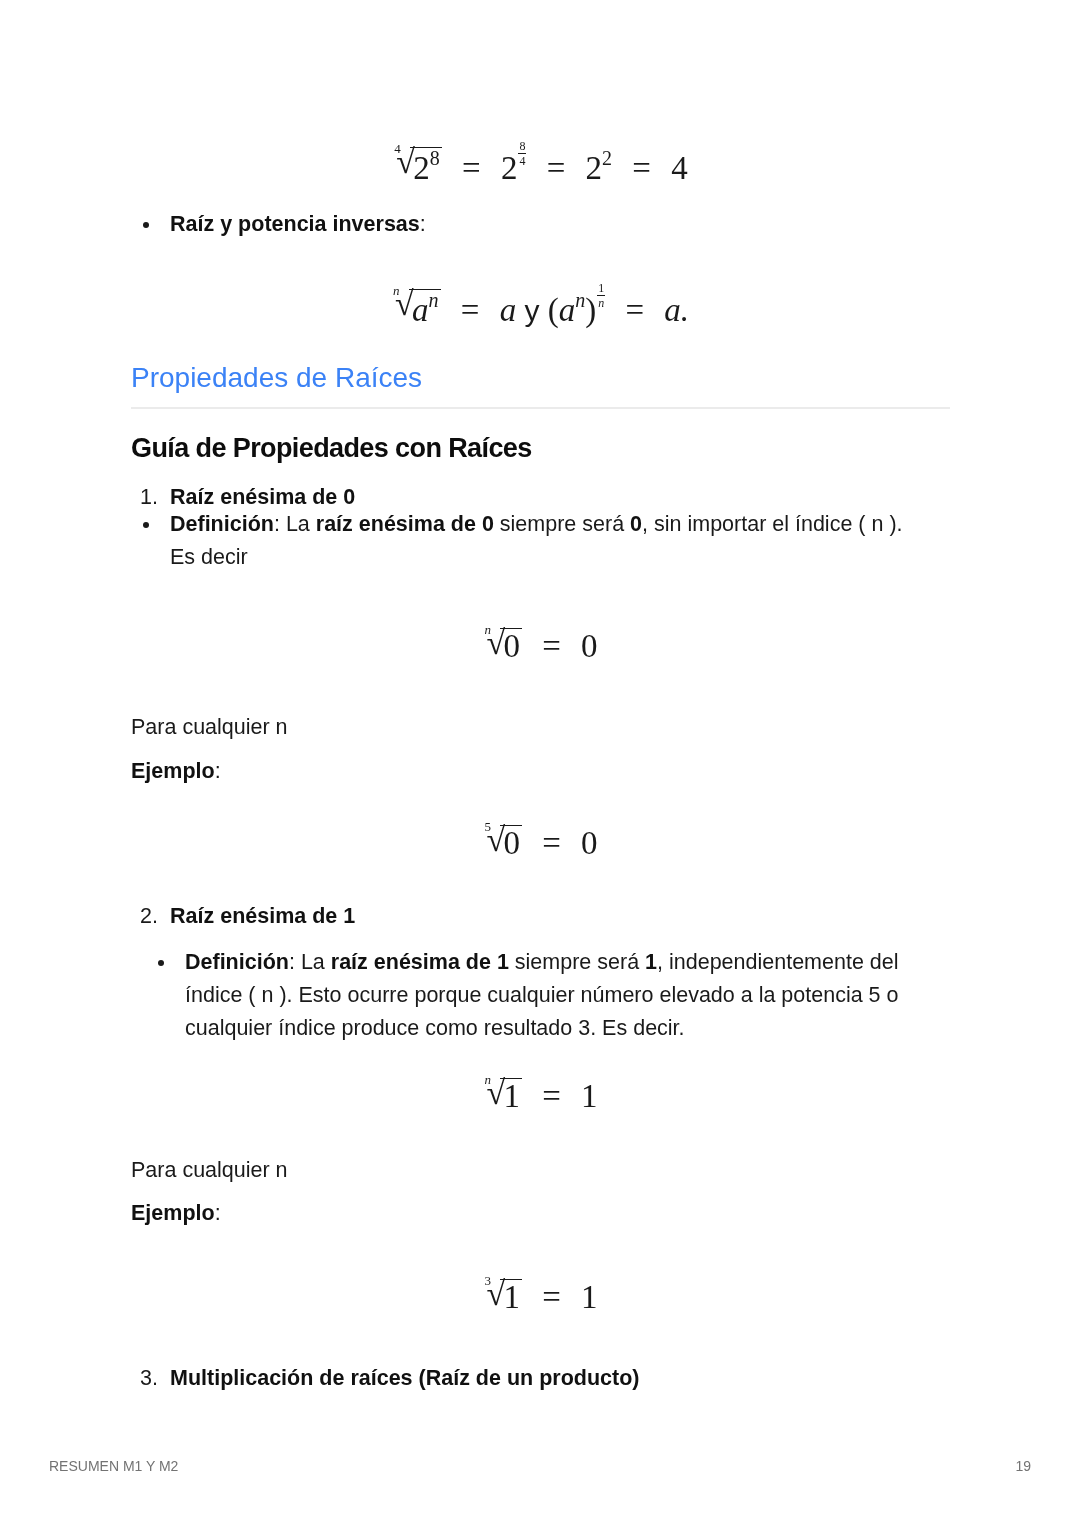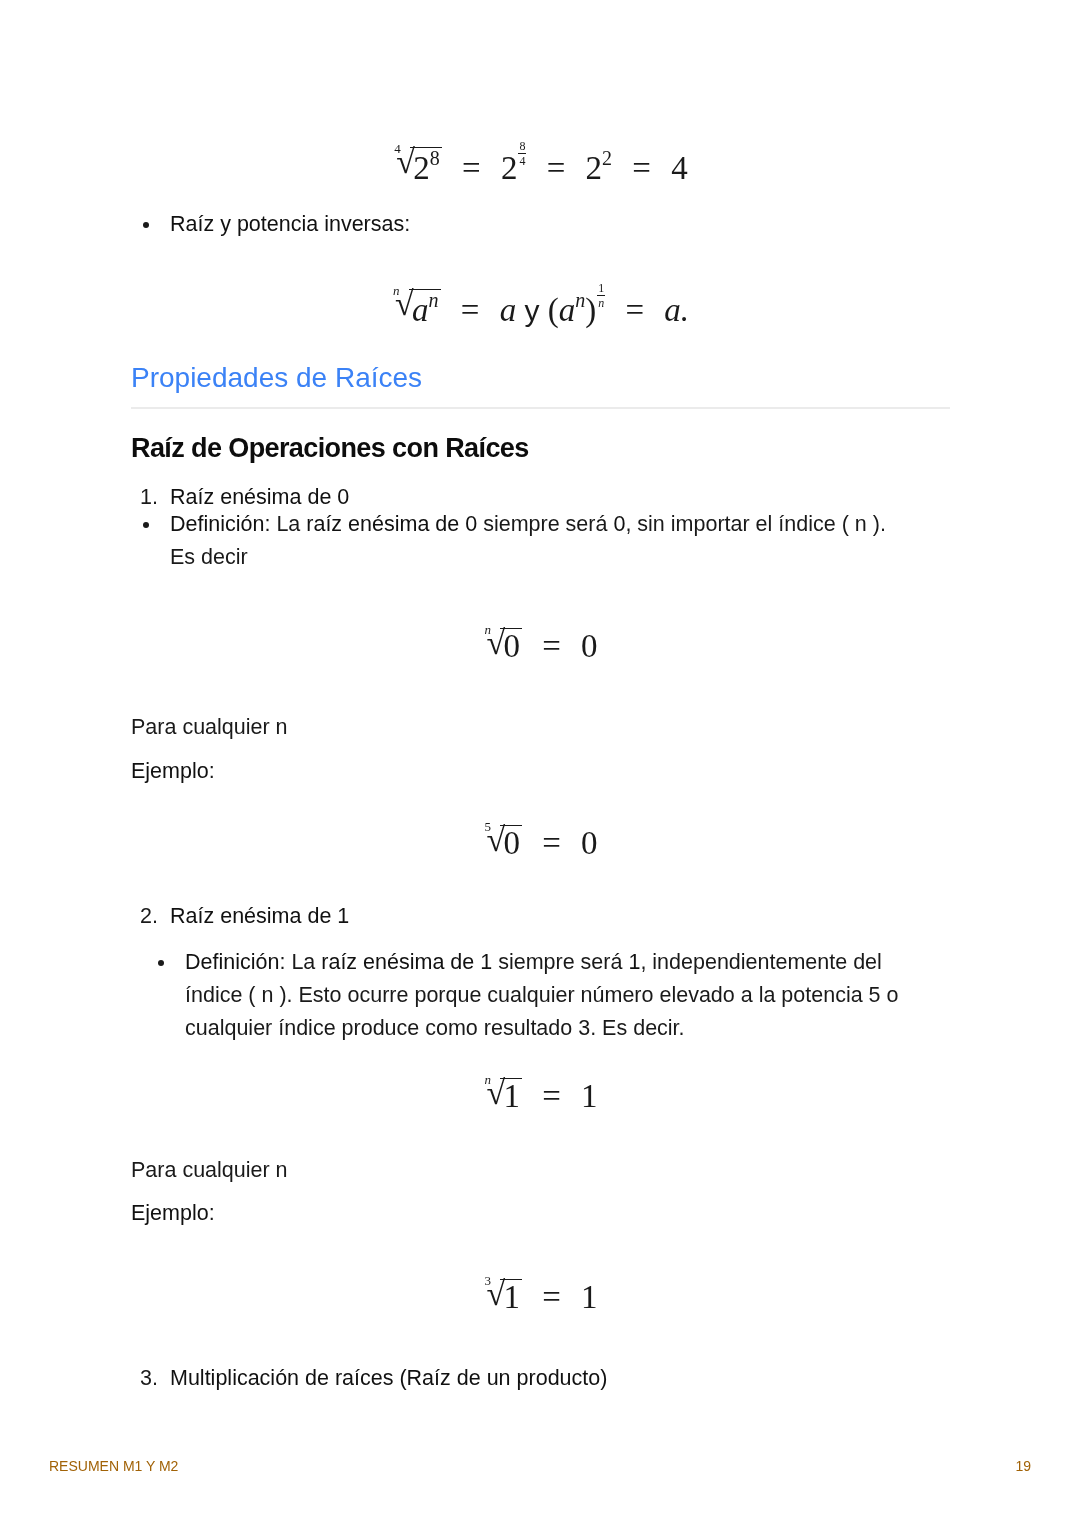--- a/index.html
+++ b/index.html
@@ -83,21 +83,21 @@
     }
     .bullet::before {
       content: "";
       position: absolute;
       left: -27px;
       top: 14px;
       width: 6px; height: 6px;
       border-radius: 50%;
       background: #1a1a1a;
     }
-    b { font-weight: normal; color: #111; }
+    b { font-weight: bold; color: #111; }
 
     .h2 {
       position: absolute;
       left: 131px;
       top: 362px;
       font-size: 28px;
       color: #3b82f6;
       font-weight: normal;
     }
     .rule {
@@ -119,21 +119,21 @@
     }
     .olnum {
       position: absolute;
       font-size: 21.5px;
       line-height: 33px;
     }
     .footer {
       position: absolute;
       top: 1458px;
       font-size: 14px;
-      color: #a16207;
+      color: #737373;
     }
   </style>
 </head>
 <body>
 
 <div class="page">
 
   <div class="math" style="top:140px;">
     <span class="root">
       <span class="idx">4</span>
@@ -161,21 +161,21 @@
     <span class="eq">=</span>
     <span class="it">a</span>
     <span class="rm">y</span>
     <span>(</span><span class="it">a</span><span class="sup it">n</span><span>)</span><span class="frac"><span class="num">1</span><span class="den it">n</span></span>
     <span class="eq">=</span>
     <span class="it">a.</span>
   </div>
 
   <div class="h2">Propiedades de Raíces</div>
   <div class="rule"></div>
-  <div class="h3">Raíz de Operaciones con Raíces</div>
+  <div class="h3">Guía de Propiedades con Raíces</div>
 
   <div class="olnum" style="left:140px; top:481px;">1.</div>
   <div class="text" style="left:170px; top:481px;">
     <b>Raíz enésima de 0</b>
   </div>
 
   <div class="text bullet" style="left:170px; top:508px; width:790px;">
     <b>Definición</b><span>:</span><span> La </span><b>raíz enésima de 0</b><span> siempre será </span><b>0</b><span>, sin importar el índice ( n ).</span><br>
     <span>Es decir</span>
   </div>

